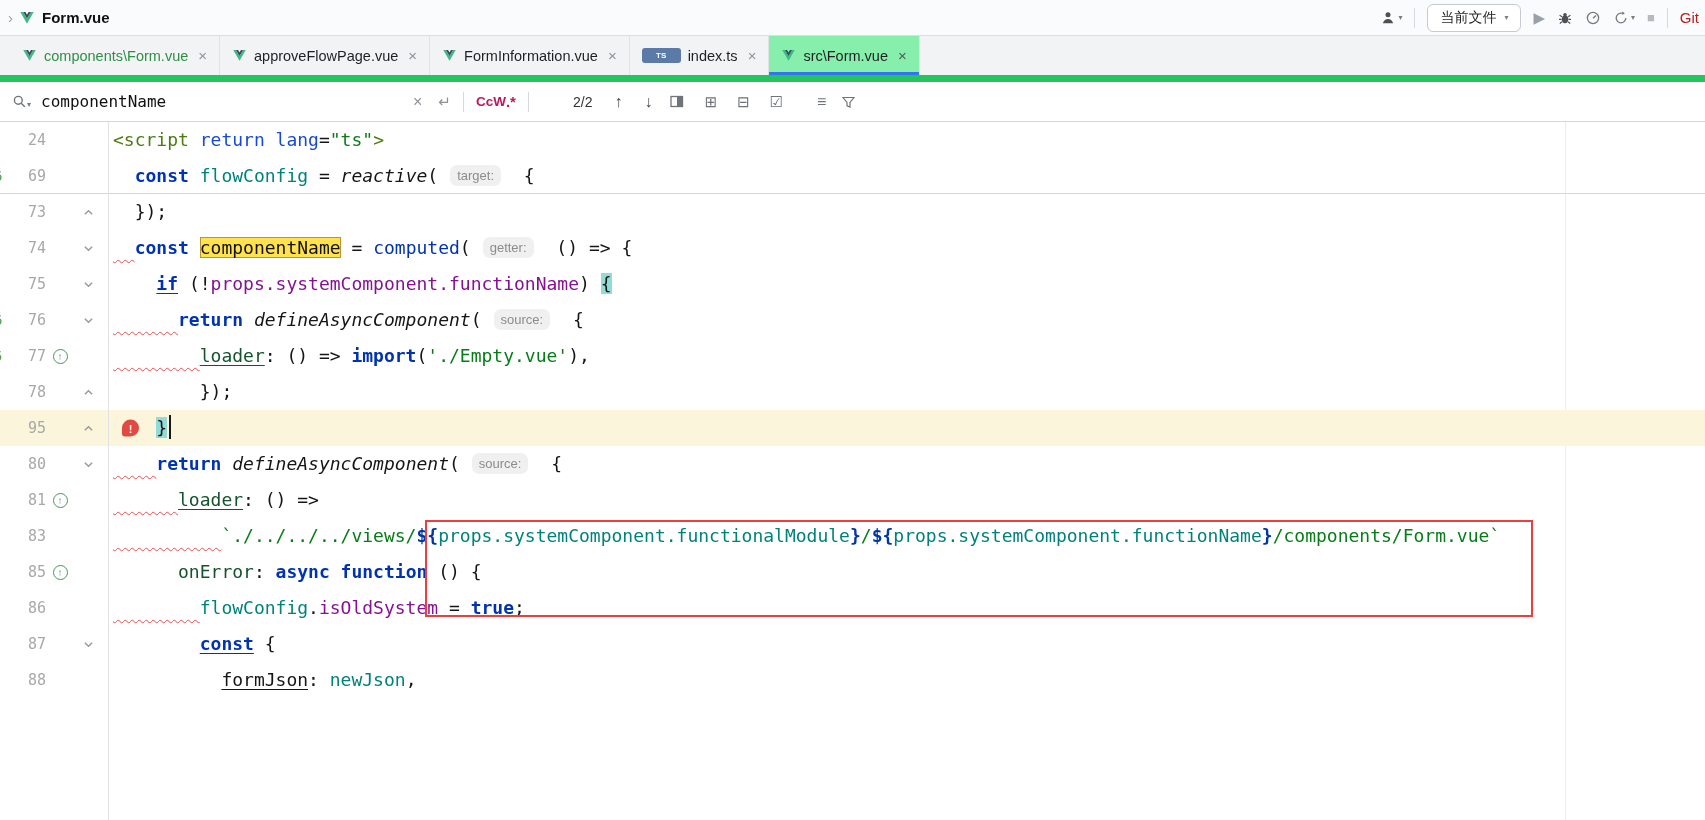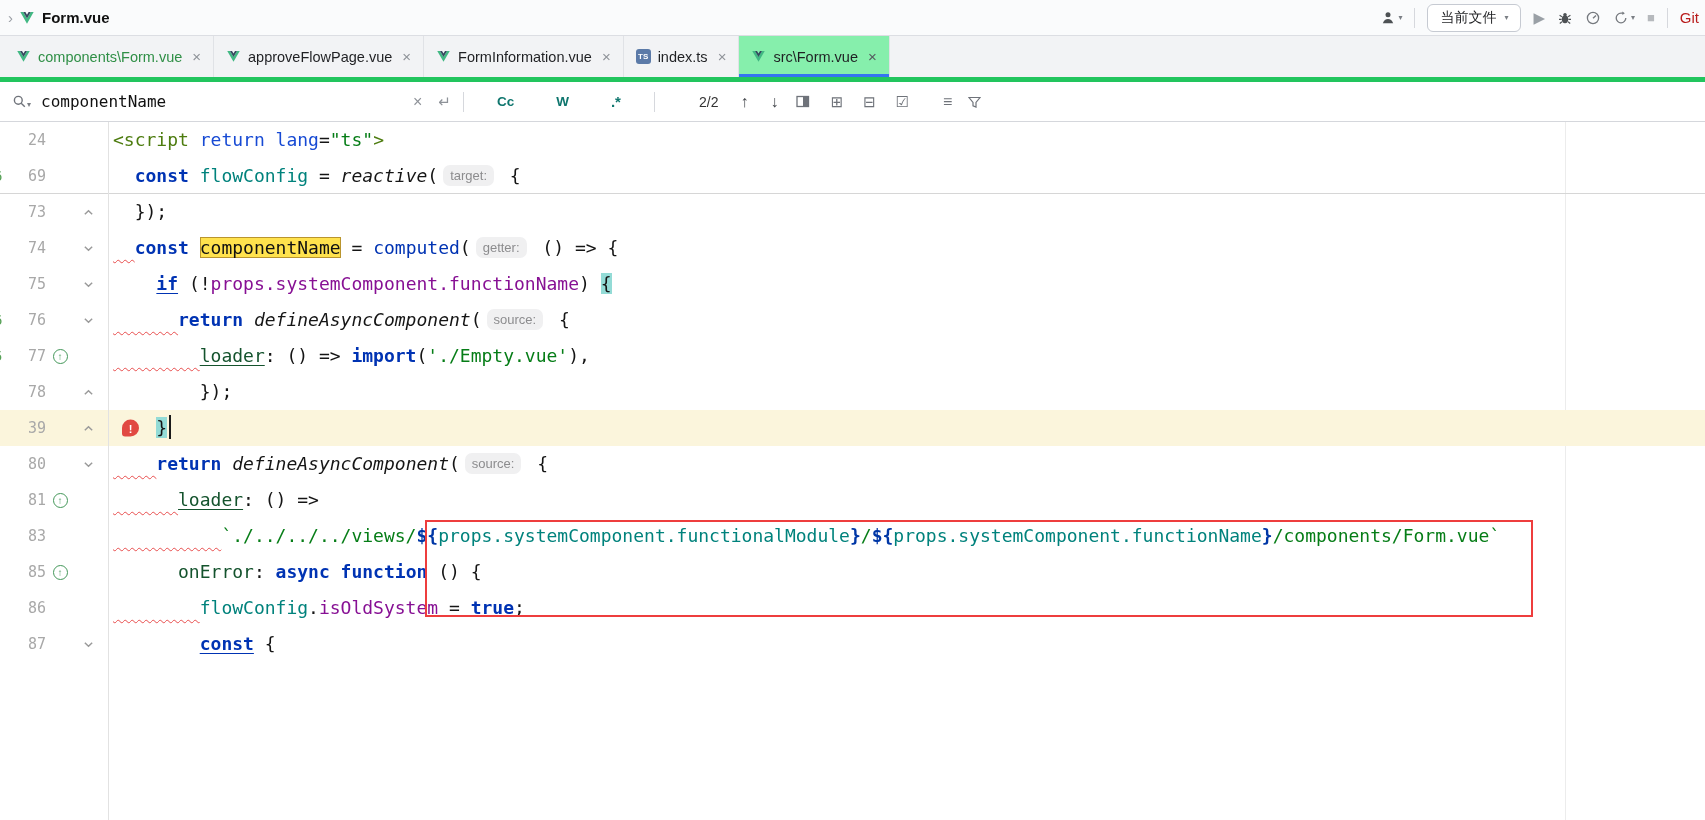--- a/index.html
+++ b/index.html
@@ -17,41 +17,41 @@
   .mini { font-size:8px; color:#7b7f85; }
   .vsep { width:1px; height:20px; background:#d6d8dd; }
   .runcfg { display:flex; align-items:center; gap:8px; border:1px solid #c6cad2; border-radius:6px;
             padding:4px 12px; font-size:14px; color:#1f2023; background:#fff; }
   .glyph-run { font-size:15px; color:#9aa0a6; }
   .glyph-stop { font-size:13px; color:#b6b9bd; }
   .tb-git { font-size:15px; color:#b91c1c; margin-right:-4px; }
 
   
   .tabbar { height:46px; display:flex; align-items:stretch; background:#f2f3f5;
-            border-bottom:5px solid #22c55e; padding-left:4px; }
+            border-bottom:7px solid #22c55e; padding-left:10px; }
   .tab { display:flex; align-items:center; gap:7px; padding:0 12px; font-size:14.5px;
          color:#1f2023; border-right:1px solid #e0e2e6; position:relative; }
   .tab.added .tab-label { color:#2f8f46; }
   .tab.active { background:#86efac; box-shadow:inset 0 -3px 0 #3574f0; }
   .tab-close { color:#8e9298; font-size:15px; margin-left:3px; }
   .tab.active .tab-close { color:#55585e; }
   .tab-icon { display:inline-flex; align-items:center; }
-  .ts-badge { width:15px; height:15px; background:#5b7aa8; color:#fff; font-size:8px; font-weight:bold;
+  .ts-badge { width:39px; height:15px; background:#5b7aa8; color:#fff; font-size:8px; font-weight:bold;
               display:inline-flex; align-items:center; justify-content:center; border-radius:3px; }
 
   
   .findbar { height:40px; display:flex; align-items:center; background:#fff;
              border-bottom:1px solid #d5d7dc; padding-left:12px; }
   .fb-ic { display:inline-flex; align-items:flex-end; color:#6f737a; font-size:15px; }
   .fb-input { border:none; outline:none; background:transparent; width:368px; margin-left:10px;
               font-family:"DejaVu Sans Mono", monospace; font-size:16px; color:#111; }
   .fb-x { color:#8e9298; font-size:16px; margin-left:4px; }
   .fb-nl { color:#8e9298; font-size:15px; margin-left:16px; }
   .findbar .vsep { margin:0 12px; }
-  .fb-tg { color:#0f766e; font-size:13.5px; font-weight:bold; margin:0 21px; }
+  .fb-tg { color:#be185d; font-size:13.5px; font-weight:bold; margin:0 0; }
   .fb-tg.rx { font-size:15px; }
   .fb-count { color:#333; font-size:14px; margin-left:32px; }
   .fb-nav { color:#45484d; font-size:16px; margin-left:22px; }
   .fb-win { margin-left:18px; }
   .fb-grp { color:#6f737a; font-size:15px; margin-left:20px; }
   .fb-view { color:#6f737a; font-size:16px; margin-left:34px; }
   .fb-funnel { margin-left:16px; }
 
   
   .editor { position:relative; height:698px; background:#fff; }
@@ -84,21 +84,21 @@
   .tk-i  { color:#151515; font-style:italic; }
   .tk-fn2{ color:#0033b3; }
   .tk-p  { color:#871094; }
   .tk-t  { color:#00827c; }
   .tk-ol { color:#14532d; }
   .tk-tag{ color:#4d7c0f; }
   .tk-attr{ color:#174ad4; }
   .tk-ib { color:#0037a6; font-weight:bold; }
   .tk-u  { text-decoration:underline; text-underline-offset:3px; }
   .tk-in { display:inline-block; font-family:"Liberation Sans", sans-serif; font-size:13px; line-height:1;
-           color:#8c8c8e; background:#f0f0f1; border-radius:7px; padding:4px 7px; margin:0 5px;
+           color:#8c8c8e; background:#f0f0f1; border-radius:7px; padding:4px 7px; margin:0 12px;
            transform:translateY(-2px); }
   .tk-sm { background:#ffe24d; box-shadow:0 0 0 1px #b9952e inset; color:#111; }
   .tk-bm { background:#93dbd6; }
 
   .annotation { position:absolute; left:425px; top:398px; width:1108px; height:97px;
                 border:2px solid #ee3d3d; z-index:5; pointer-events:none; }
 </style>
 </head>
 <body>
 
@@ -329,21 +329,21 @@
             <span class="slot">
               <svg width="11" height="11" viewBox="0 0 12 12">
                 <path d="M2 8l4-4 4 4" fill="none" stroke="#9a9a9a" stroke-width="1.6"></path>
               </svg>
             </span>
           </div>
           <div class="code"><span class="ind">        </span><span class="tk-d">});</span></div>
         </div>
         <div class="code-row current">
           <div class="gutter">
-            <span class="lnum">39</span>
+            <span class="lnum">95</span>
             <span class="slot"></span>
             <span class="slot">
               <svg width="11" height="11" viewBox="0 0 12 12">
                 <path d="M2 8l4-4 4 4" fill="none" stroke="#9a9a9a" stroke-width="1.6"></path>
               </svg>
             </span>
           </div>
           <div class="code"><span class="ind">    </span><span class="tk-bm">}</span><span class="caret"></span></div>
           <span class="error-badge">!</span>
         </div>
@@ -400,17 +400,25 @@
             <span class="lnum">87</span>
             <span class="slot"></span>
             <span class="slot">
               <svg width="11" height="11" viewBox="0 0 12 12">
                 <path d="M2 4l4 4 4-4" fill="none" stroke="#9a9a9a" stroke-width="1.6"></path>
               </svg>
             </span>
           </div>
           <div class="code"><span class="ind">        </span><span class="tk-k tk-u">const</span><span class="tk-d"> {</span></div>
         </div>
+        <div class="code-row">
+          <div class="gutter">
+            <span class="lnum">88</span>
+            <span class="slot"></span>
+            <span class="slot"></span>
+          </div>
+          <div class="code"><span class="ind">          </span><span class="tk-d tk-u">formJson</span><span class="tk-d">: </span><span class="tk-t">newJson</span><span class="tk-d">,</span></div>
+        </div>
       </div>
     <div class="annotation"></div>
   </div>
 
 </div>
 
 </body></html>

